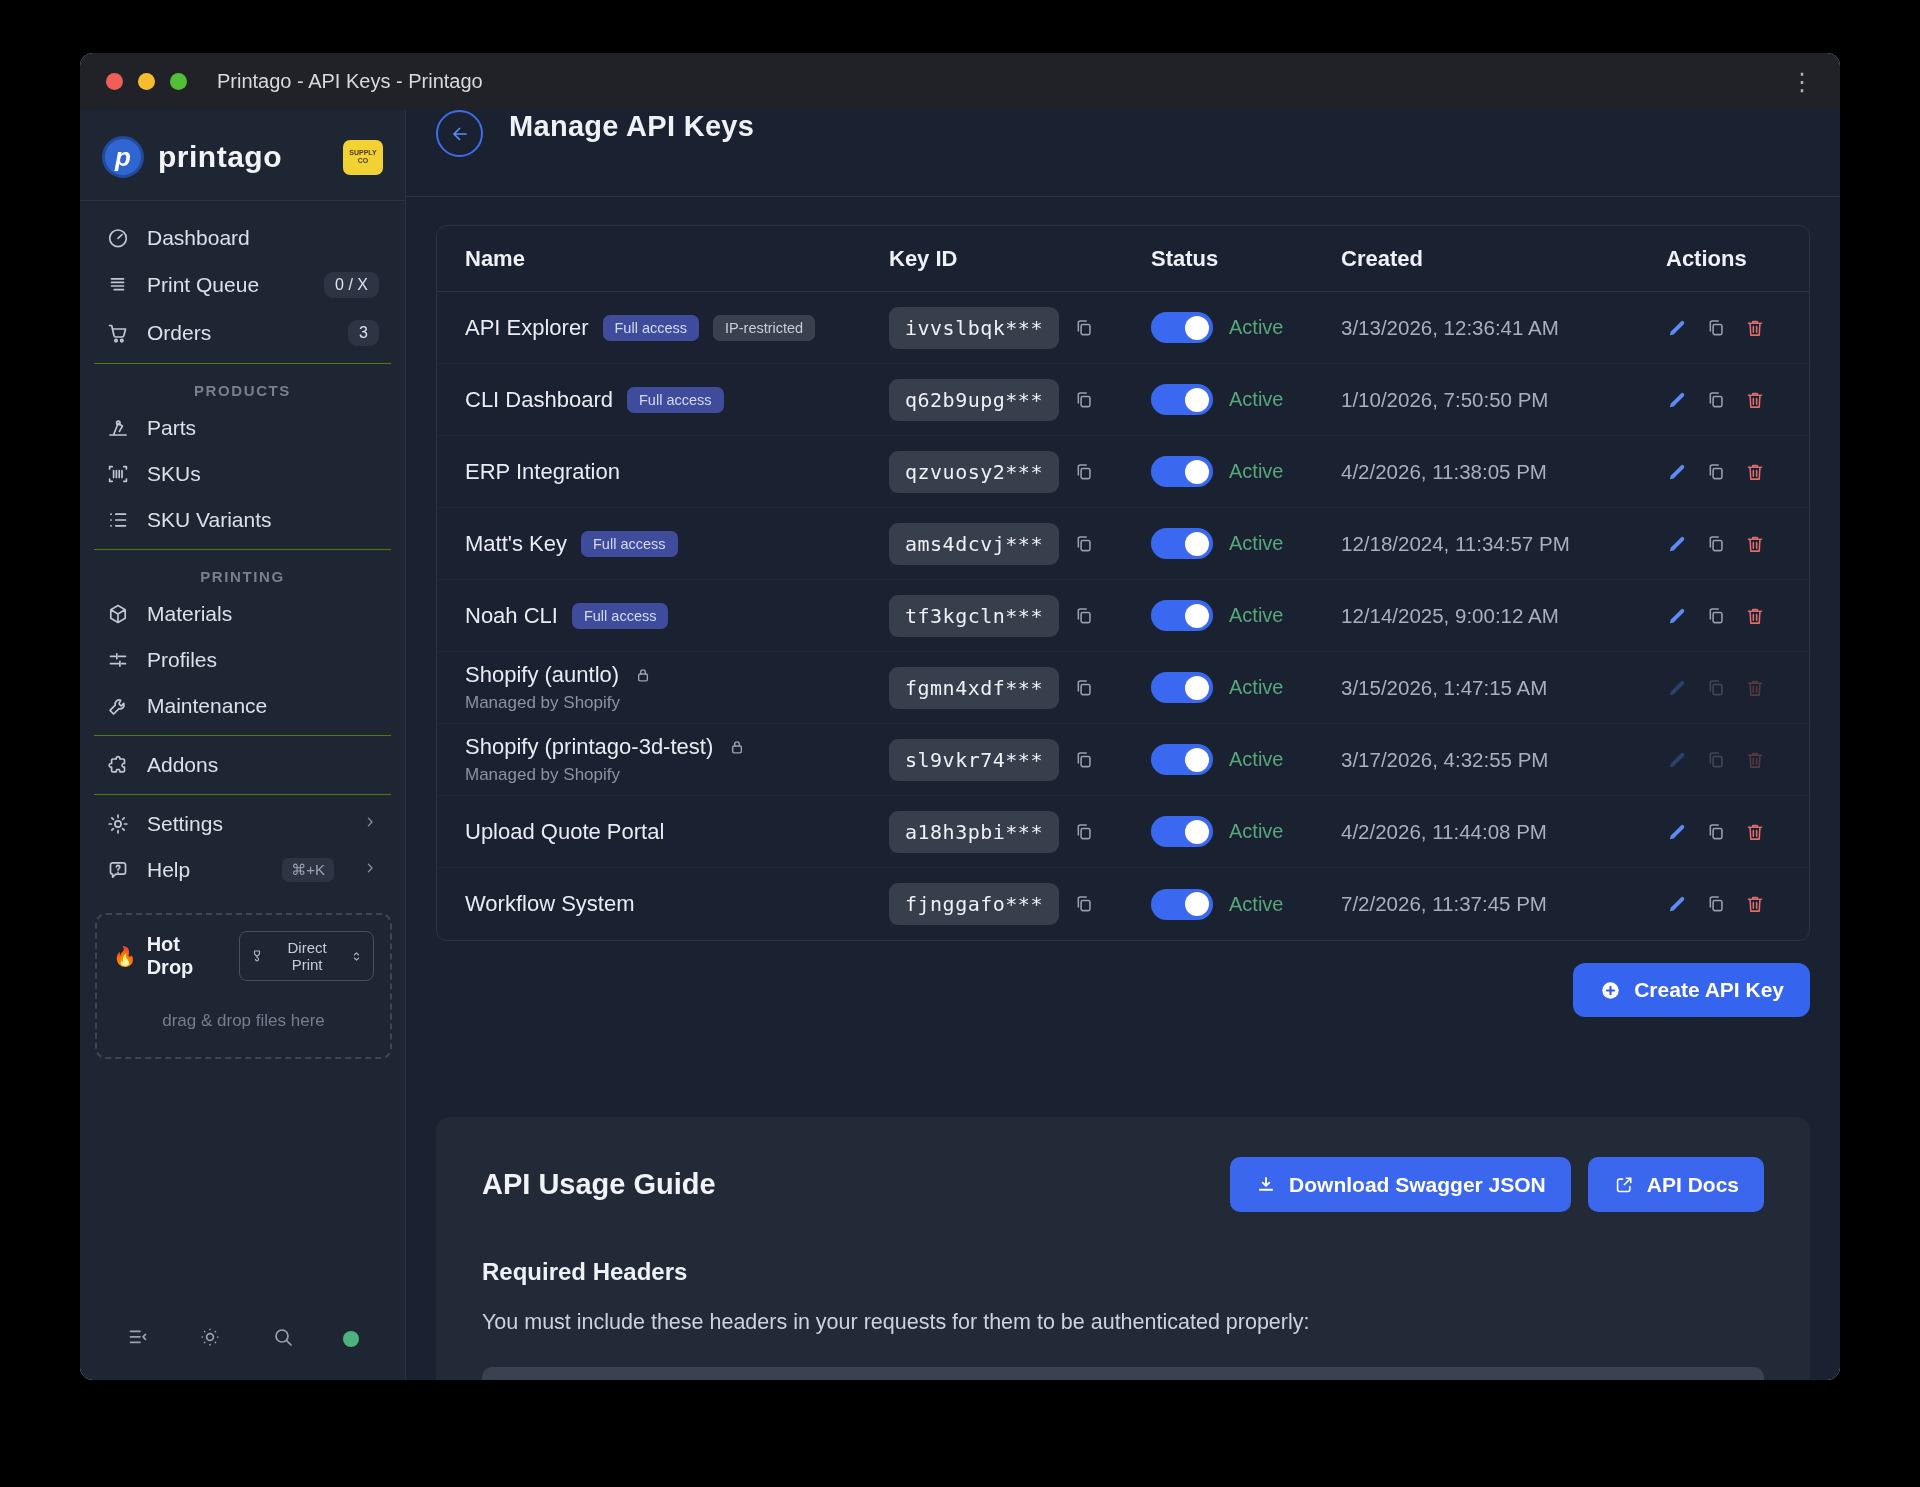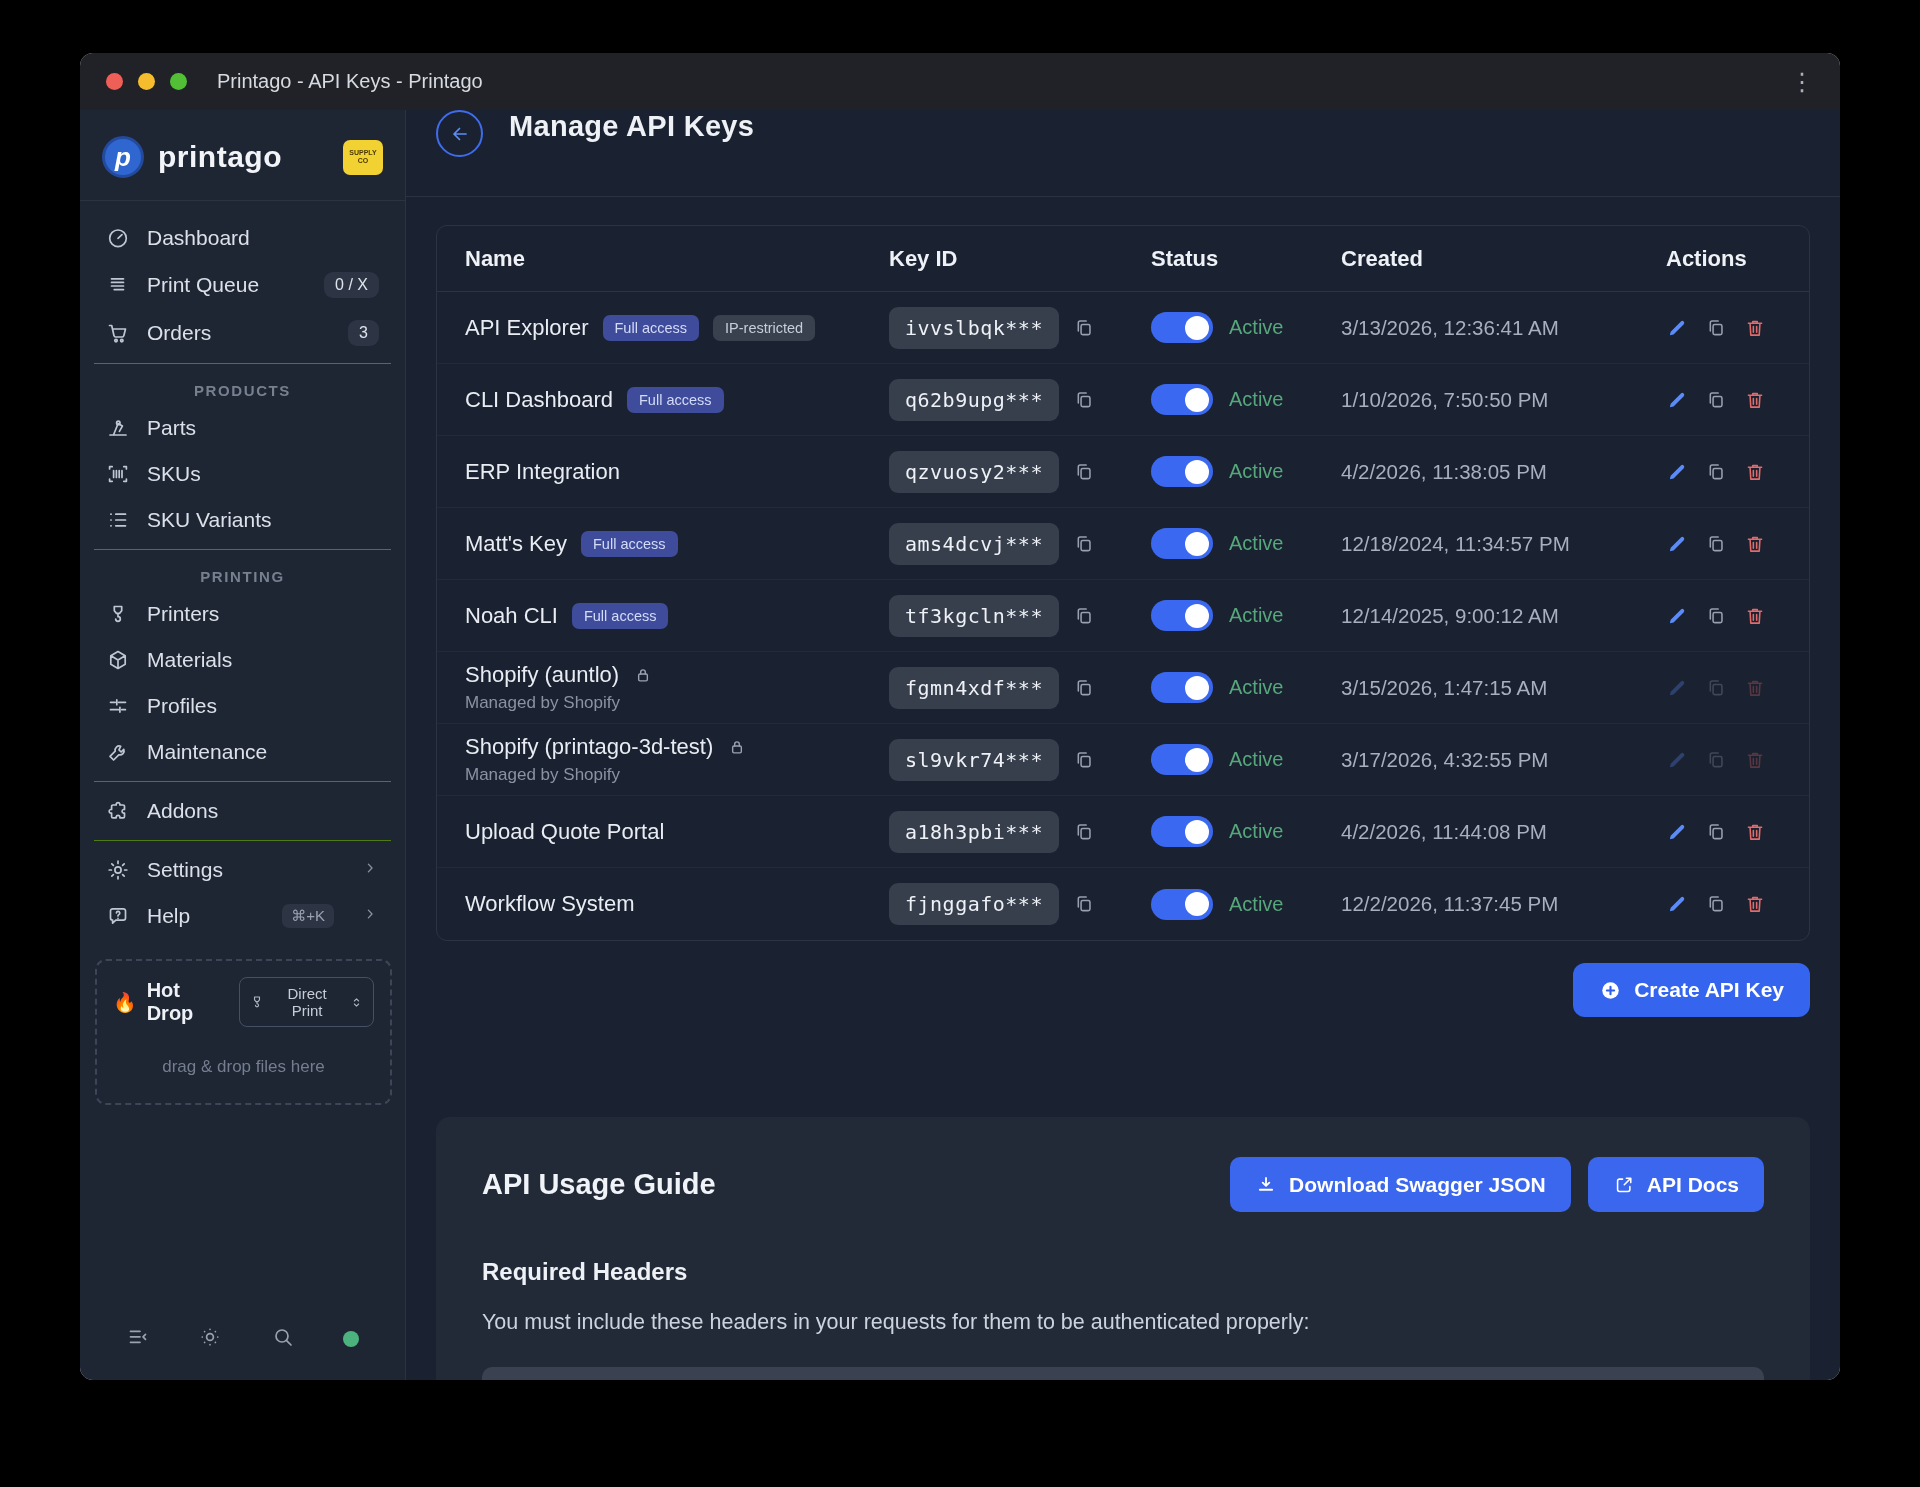--- a/index.html
+++ b/index.html
@@ -192,28 +192,20 @@
                   </svg>
                 </span>
                 <span>SKU Variants</span>
               </div>
             </div>
             <div class="nav-group">
               <div class="nav-title">PRINTING</div>
               <div class="nav-item">
                 <span class="icon ">
                   <svg width="24" height="24" viewBox="0 0 24 24" fill="none" stroke="currentColor" stroke-width="1.7" stroke-linecap="round" stroke-linejoin="round">
-                    <path d="M8.3 4.5h7.4v4.2l-2.2 2.7h-3L8.3 8.7zM12 11.4v3.3a2.3 2.3 0 1 1-2.3 2.3"></path>
-                  </svg>
-                </span>
-                <span>Printers</span>
-              </div>
-              <div class="nav-item">
-                <span class="icon ">
-                  <svg width="24" height="24" viewBox="0 0 24 24" fill="none" stroke="currentColor" stroke-width="1.7" stroke-linecap="round" stroke-linejoin="round">
                     <path d="M12 3.6l7.2 4.1v8.6L12 20.4l-7.2-4.1V7.7zM4.9 7.8L12 11.9l7.1-4.1M12 11.9v8.4"></path>
                   </svg>
                 </span>
                 <span>Materials</span>
               </div>
               <div class="nav-item">
                 <span class="icon ">
                   <svg width="24" height="24" viewBox="0 0 24 24" fill="none" stroke="currentColor" stroke-width="1.7" stroke-linecap="round" stroke-linejoin="round">
                     <path d="M4.5 8.3h4.7M12.6 8.3h6.9M4.5 15.7h7.9M15.8 15.7h3.6M10.8 5.9v4.8M13.9 13.3v4.8"></path>
                   </svg>
@@ -677,21 +669,21 @@
                       <svg width="22" height="22" viewBox="0 0 24 24" fill="none" stroke="currentColor" stroke-width="1.7" stroke-linecap="round" stroke-linejoin="round">
                         <rect x="8.8" y="8.2" width="9.7" height="11" rx="1.8"></rect>
                         <path d="M5.8 15.2V6.4a2 2 0 0 1 2-2h6.6"></path>
                       </svg>
                     </button>
                   </div>
                   <div class="cell status-cell">
                     <span class="toggle on"></span>
                     <span class="active-label">Active</span>
                   </div>
-                  <div class="cell created-cell">12/2/2026, 11:37:45 PM</div>
+                  <div class="cell created-cell">7/2/2026, 11:37:45 PM</div>
                   <div class="cell actions-cell">
                     <button class="icon-btn act-edit">
                       <svg width="22" height="22" viewBox="0 0 24 24" fill="none" stroke="currentColor" stroke-width="1.7" stroke-linecap="round" stroke-linejoin="round">
                         <path fill="currentColor" stroke="none" d="M4.2 19.8l.9-3.8L16.3 4.8a2.2 2.2 0 0 1 3.1 3.1L8.2 19z"></path>
                       </svg>
                     </button>
                     <button class="icon-btn act-dup">
                       <svg width="22" height="22" viewBox="0 0 24 24" fill="none" stroke="currentColor" stroke-width="1.7" stroke-linecap="round" stroke-linejoin="round">
                         <rect x="8.8" y="8.2" width="9.7" height="11" rx="1.8"></rect>
                         <path d="M5.8 15.2V6.4a2 2 0 0 1 2-2h6.6"></path>

